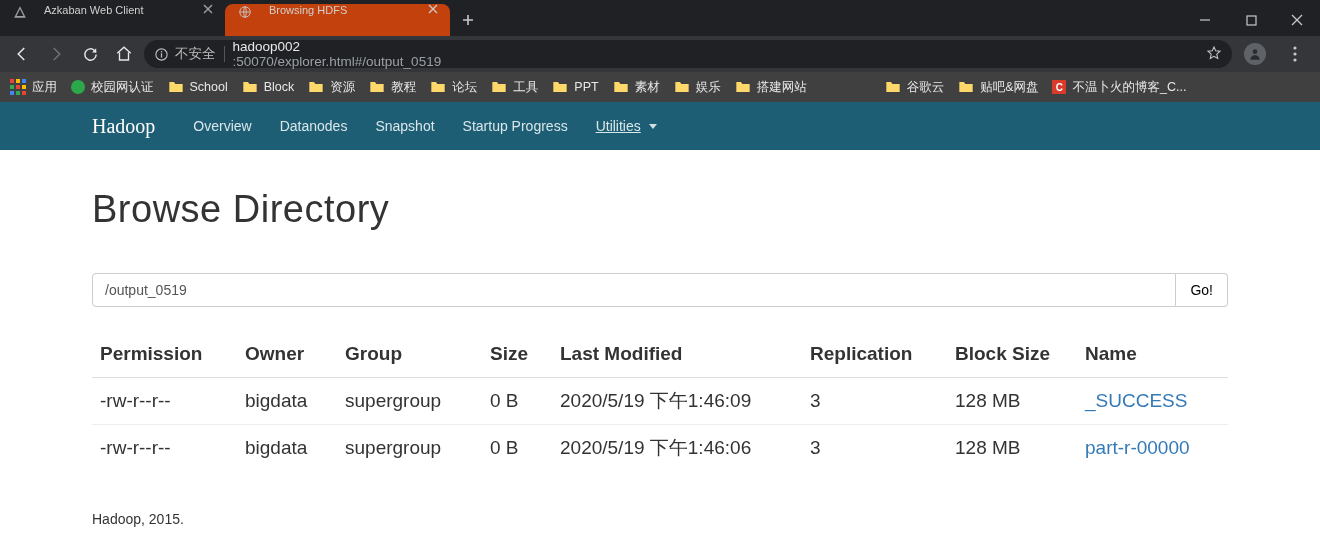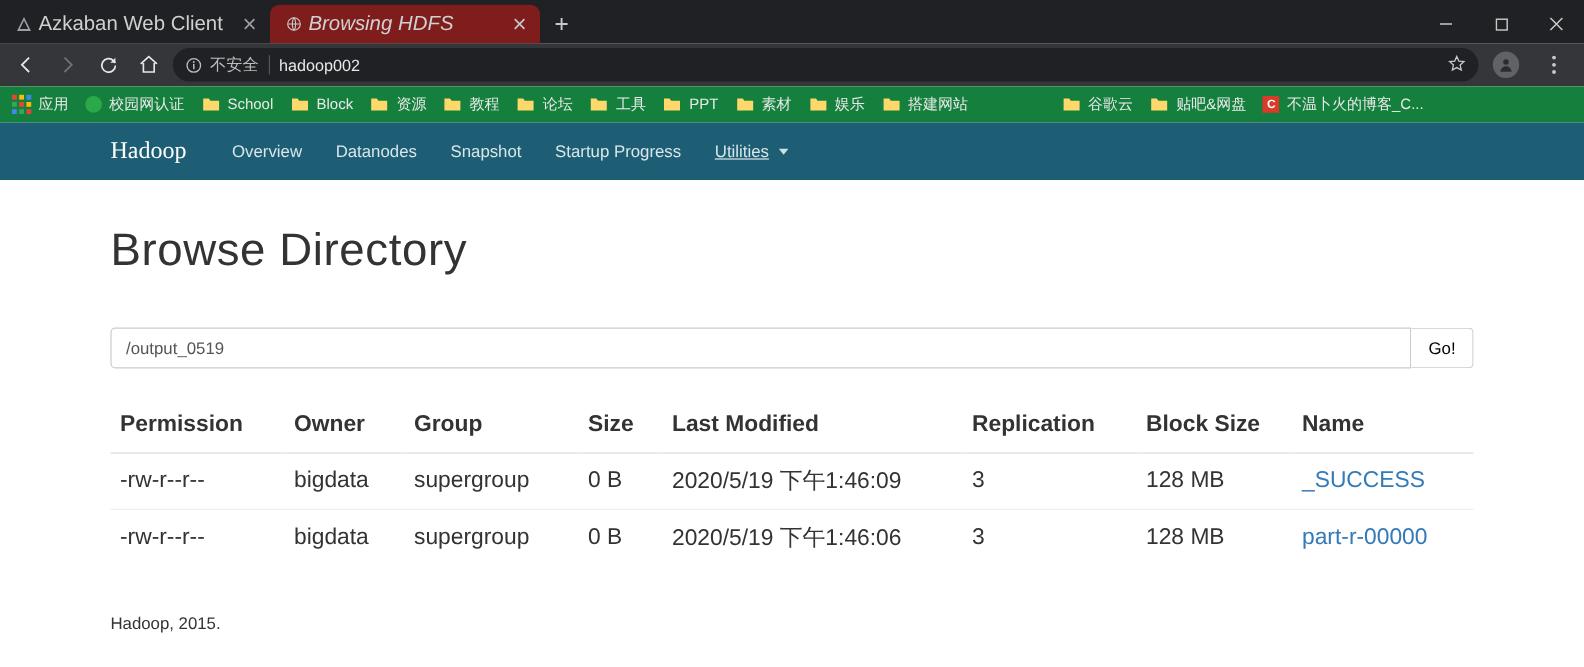--- a/index.html
+++ b/index.html
@@ -1,22 +1,22 @@
 <!DOCTYPE html>
 <html><head>
 <meta charset="utf-8">
 <style>
   * { margin: 0; padding: 0; box-sizing: border-box; }
   html, body { width: 1320px; height: 556px; font-family: Arial, "Microsoft YaHei", sans-serif; background: #fff; overflow: hidden; }
 
   
   .titlebar { background: #202124; height: 36px; display: flex; align-items: flex-end; }
-  .tab { height: 32px; display: flex; align-items: center; gap: 4px; padding: 0 12px; font-size: 17px; color: #d0d0d0; border-top-left-radius: 8px; border-top-right-radius: 8px; width: 225px; }
+  .tab { height: 32px; display: flex; align-items: flex-start; gap: 16px; padding: 0 12px; font-size: 11px; color: #d0d0d0; border-top-left-radius: 8px; border-top-right-radius: 8px; width: 225px; }
   .tab.inactive { background: #202124; }
-  .tab.active   { background: #7f1d1d; font-style: italic; }
+  .tab.active   { background: #c2410c; }
   .tab .favicon { width: 16px; height: 16px; display: inline-flex; align-items: center; justify-content: center; }
   .tab .favicon svg { display: block; }
   .tab .tab-title { flex: 1; overflow: hidden; white-space: nowrap; text-overflow: ellipsis; }
   .tab .close-x svg { display: block; }
   .newtab { width: 28px; height: 28px; display: flex; align-items: center; justify-content: center; margin-left: 4px; margin-bottom: 2px; }
   .newtab svg { display: block; }
   .win-controls { margin-left: auto; display: flex; height: 32px; }
   .win-btn { width: 46px; display: flex; align-items: center; justify-content: center; }
   .win-btn svg { display: block; }
 
@@ -27,21 +27,21 @@
   .omnibox .info-chip { display: flex; align-items: center; gap: 6px; }
   .omnibox .sep { width: 1px; height: 16px; background: #555; }
   .omnibox .url { display: flex; flex-direction: column; }
   .omnibox .host { color: #e8e8e8; }
   .omnibox .rest { color: #9aa0a6; }
   .star { margin-left: auto; }
   .avatar-btn, .menu-btn { width: 34px; display: flex; align-items: center; justify-content: center; }
   .avatar-circle { width: 22px; height: 22px; border-radius: 50%; background: #5f6368; display: flex; align-items: center; justify-content: center; }
   .avatar-circle svg { display: block; }
 
-  .bookbar { background: #15803d; height: 30px; display: flex; padding: 0 10px; gap: 14px; font-size: 12.5px; color: #e8e8e8; }
+  .bookbar { background: #404040; height: 30px; display: flex; padding: 0 10px; gap: 14px; font-size: 12.5px; color: #e8e8e8; }
   .bk { display: flex; align-items: center; gap: 6px; white-space: nowrap; cursor: pointer; }
   .folder { width: 16px; height: 14px; }
   .folder svg path { fill: #ffd86b; }
   .bk.apps .apps-icon { width: 16px; height: 16px; display: grid; grid-template-columns: repeat(3, 4px); grid-template-rows: repeat(3, 4px); gap: 2px; }
   .apps-icon span:nth-child(1){background:#ea4335}.apps-icon span:nth-child(2){background:#fbbc05}.apps-icon span:nth-child(3){background:#4285f4}
   .apps-icon span:nth-child(4){background:#34a853}.apps-icon span:nth-child(5){background:#ea4335}.apps-icon span:nth-child(6){background:#fbbc05}
   .apps-icon span:nth-child(7){background:#4285f4}.apps-icon span:nth-child(8){background:#34a853}.apps-icon span:nth-child(9){background:#ea4335}
   .bk .green-dot { width:14px; height:14px; border-radius:50%; background:#2ba84a; display:inline-block; }
   .bk .red-box { width:14px; height:14px; background:#d83b2a; color:#fff; font-size:10px; font-weight:bold; display:flex; align-items:center; justify-content:center; }
 
@@ -146,20 +146,21 @@
       <svg width="15" height="15" viewBox="0 0 24 24">
           <circle cx="12" cy="12" r="9" fill="none" stroke="#bdbdbd" stroke-width="1.8"></circle>
           <circle cx="12" cy="7.5" r="1.3" fill="#bdbdbd"></circle>
           <rect x="11" y="10" width="2" height="7" fill="#bdbdbd"></rect>
         </svg>
       <span>不安全</span>
     </span>
     <span class="sep"></span>
     <span class="url">
       <span class="host">hadoop002</span>
+        <span class="rest">:50070/explorer.html#/output_0519</span>
     </span>
     <span class="star">
       <svg width="16" height="16" viewBox="0 0 24 24">
           <path fill="none" stroke="#c8c8c8" stroke-width="1.6" d="M12 3l2.6 5.8 6.4.6-4.8 4.4 1.4 6.3L12 17l-5.6 3.1 1.4-6.3L3 9.4l6.4-.6L12 3z"></path>
         </svg>
     </span>
   </div>
   <div class="avatar-btn">
     <span class="avatar-circle">
         <svg width="14" height="14" viewBox="0 0 24 24">

